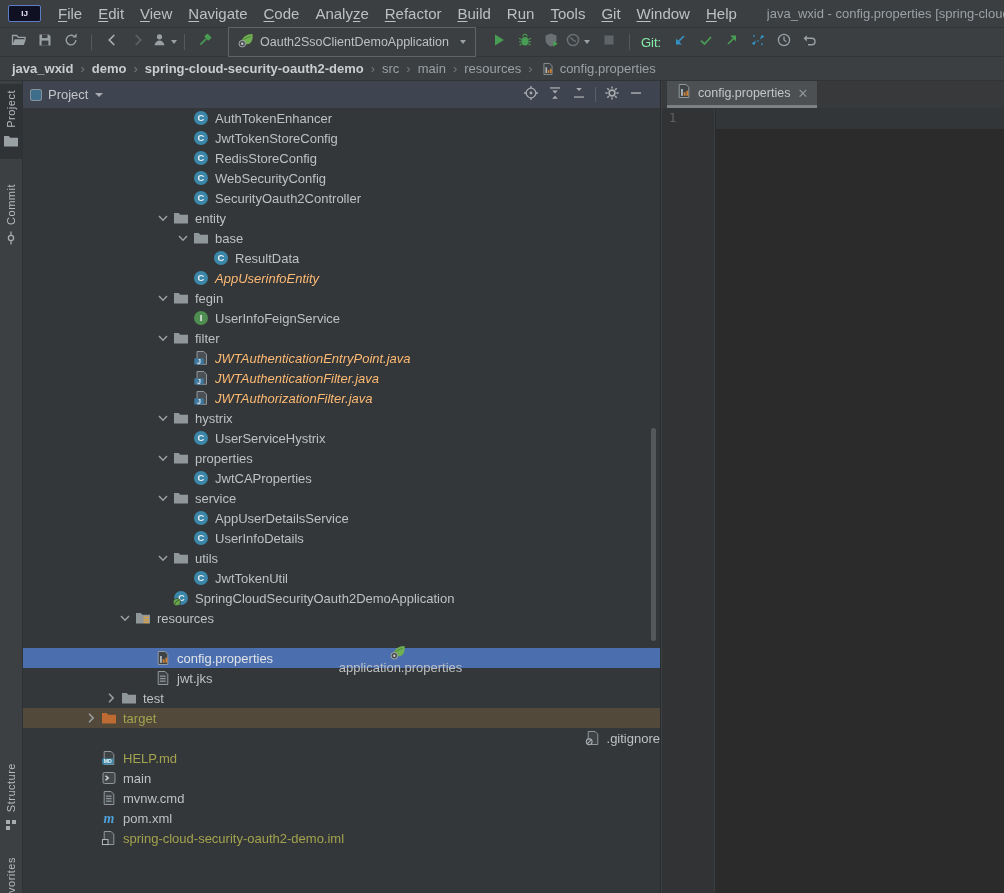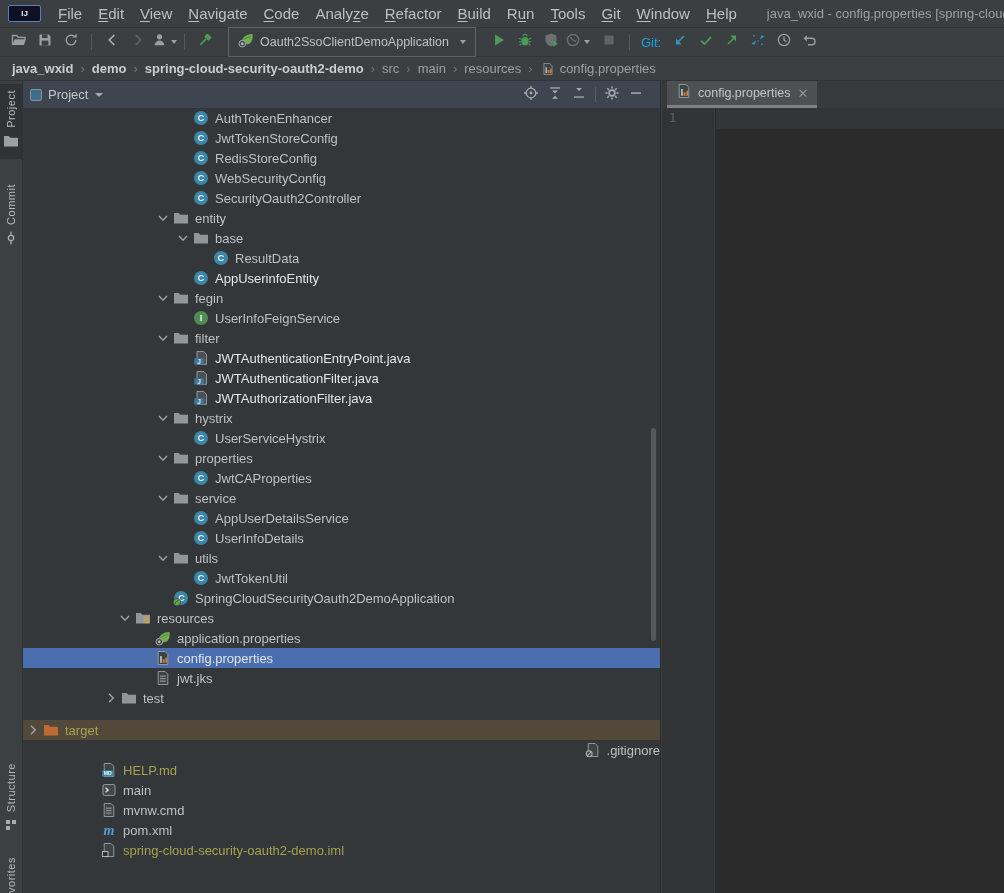--- a/index.html
+++ b/index.html
@@ -23,21 +23,21 @@
   
   .toolbar { position:absolute; top:28px; left:0; right:0; height:29px; background:#3C3F41;
              display:flex; align-items:center; padding-left:6px; border-bottom:1px solid #323537; }
   .tb-btn { height:24px; min-width:26px; display:flex; align-items:center; justify-content:center; }
   .tb-sep { width:1px; height:16px; background:#56595B; margin:0 7px; }
   .dd { width:0; height:0; border-left:3.5px solid transparent; border-right:3.5px solid transparent;
         border-top:4px solid #9AA1A5; margin-left:3px; }
   .combo { height:30px; border:1px solid #5E6365; border-radius:0; display:flex;
            align-items:center; padding:0 9px; margin:0 10px; }
   .combo-label { color:#BCC0C2; font-size:12.5px; margin:0 8px 0 6px; }
-  .git-label { color:#0ea5e9; font-size:13px; margin:0 6px 0 4px; }
+  .git-label { color:#86efac; font-size:13px; margin:0 6px 0 4px; }
 
   
   .crumbs { position:absolute; top:57px; left:0; right:0; height:24px; background:#3C3F41;
             display:flex; align-items:center; padding-left:10px; font-size:13px;
             border-bottom:1px solid #313436; }
   .crumb { color:#9AA0A4; padding:0 2px; display:flex; align-items:center; gap:4px; }
   .crumb.bold { color:#C9CDCF; font-weight:bold; }
   .crumb-sep { color:#73787C; padding:0 5px; font-size:13px; }
 
   
@@ -67,21 +67,21 @@
 
   .tree { position:absolute; top:27px; left:0; right:0; bottom:0; overflow:hidden; }
   .row { height:20px; display:flex; align-items:center; font-size:13px; color:#BDC1C3;
          white-space:nowrap; cursor:default; }
   .row .chev { width:20px; height:16px; display:flex; align-items:center; justify-content:center; flex:none; }
   .row .ticon { width:16px; height:16px; flex:none; display:flex; align-items:center; justify-content:center; }
   .row .tlabel { margin-left:6px; }
   .row.selected { background:#4B6EAF; }
   .row.selected .tlabel { color:#DFE3E6; }
   .row.excluded-bg { background:#53493B; }
-  .st-modified { color:#e5e5e5; }
+  .st-modified { color:#fdba74;font-style:italic; }
   .st-ignored { color:#A3A24E; }
   .vthumb { position:absolute; right:4px; top:320px; width:5px; height:213px;
             background:rgba(172,177,180,0.28); border-radius:3px; }
 
   
   .editor { position:absolute; left:662px; right:0; top:0; bottom:0; background:#2B2B2B; }
   .tabbar { position:relative; height:27px; background:#37393B; }
   .tab { position:absolute; left:5px; top:0; height:27px; background:#4C5052;
          border-bottom:3px solid #7E8183; display:flex; align-items:center; padding:0 9px; }
   .tab-label { color:#C2C6C8; font-size:12.5px; margin:0 7px 0 6px; }
@@ -648,21 +648,21 @@
                 <path d="M1 13.5V3h4.7l1.6 1.8H15v8.7z" fill="#8F979B"></path>
                 <g fill="#D9A343">
                   <rect x="8.6" y="6.6" width="5.4" height="1.5"></rect>
                   <rect x="8.6" y="9.1" width="5.4" height="1.5"></rect>
                   <rect x="8.6" y="11.6" width="5.4" height="1.5"></rect>
                 </g>
               </svg>
             </span>
             <span class="tlabel">resources</span>
           </div>
-          <div class="row" style="padding-left: 112px;">
+          <div class="row" style="padding-left: 112px; flex-direction: column;">
             <span class="chev"></span>
             <span class="ticon">
               <svg width="16" height="16" viewBox="0 0 16 16" xmlns="http://www.w3.org/2000/svg">
                 <path d="M14.4 2C9.2 1.8 4.8 4.7 3.3 9.6c2.4 3.3 7.5 3.7 9.9.3 1.6-2.3 1.8-5.2 1.2-7.9z" fill="#6FAF52"></path>
                 <path d="M3.3 9.6C6 7 9.2 5.3 12.8 4.5" stroke="#4E7F39" stroke-width="0.9" fill="none"></path>
                 <circle cx="4.3" cy="11.7" r="3.3" fill="#46494B" stroke="#A5ABAE" stroke-width="1"></circle>
                 <circle cx="4.3" cy="11.7" r="1.2" fill="#C8CCCE"></circle>
               </svg>
             </span>
             <span class="tlabel">application.properties</span>
@@ -699,21 +699,21 @@
                 <path d="M6 3.8L10.2 8 6 12.2" fill="none" stroke="#9DA1A4" stroke-width="1.5"></path>
               </svg>
             </span>
             <span class="ticon">
               <svg width="16" height="16" viewBox="0 0 16 16" xmlns="http://www.w3.org/2000/svg">
                 <path d="M1 13.5V3h4.7l1.6 1.8H15v8.7z" fill="#8F979B"></path>
               </svg>
             </span>
             <span class="tlabel">test</span>
           </div>
-          <div class="row excluded-bg" style=" margin-top: 12px;">
+          <div class="row excluded-bg" style="padding-left: 58px;">
             <span class="chev">
               <svg width="16" height="16" viewBox="0 0 16 16" xmlns="http://www.w3.org/2000/svg">
                 <path d="M6 3.8L10.2 8 6 12.2" fill="none" stroke="#9DA1A4" stroke-width="1.5"></path>
               </svg>
             </span>
             <span class="ticon">
               <svg width="16" height="16" viewBox="0 0 16 16" xmlns="http://www.w3.org/2000/svg">
                 <path d="M1 13.5V3h4.7l1.6 1.8H15v8.7z" fill="#BE6A33"></path>
               </svg>
             </span>

